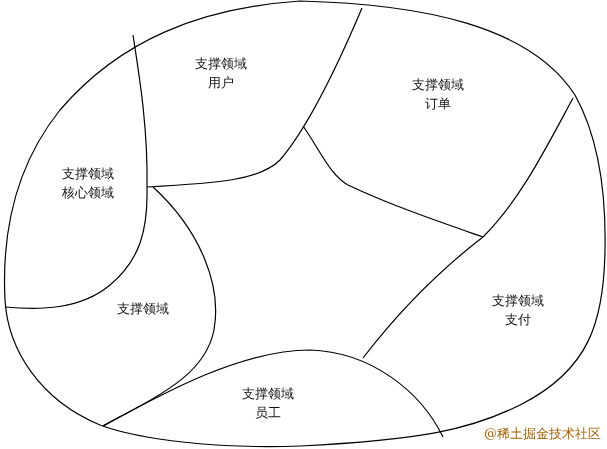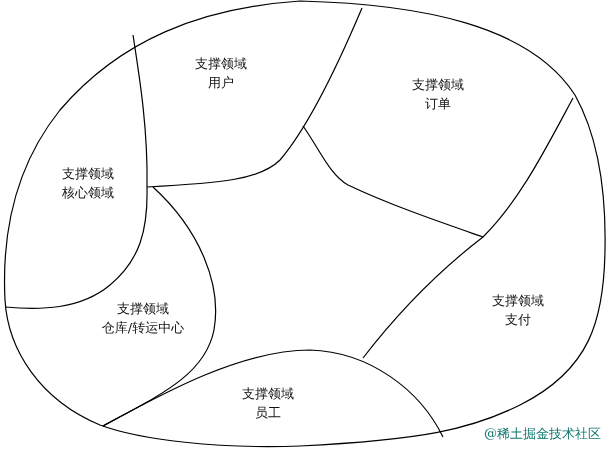--- a/index.html
+++ b/index.html
@@ -16,21 +16,21 @@
       white-space: nowrap;
       transform: translateX(-50%);
     }
     .region-label span { display: block; }
     .watermark {
       position: absolute;
       right: 6px;
       bottom: 6px;
       font-family: "DejaVu Serif", "Liberation Serif", serif;
       font-size: 13px;
-      color: #0f766e;
+      color: #a16207;
       white-space: nowrap;
     }
   </style>
 </head>
 <body>
 
 <div class="canvas">
   <svg width="607" height="449" viewBox="0 0 607 449">
     <g fill="none" stroke="#000" stroke-width="1.2">
 
@@ -71,21 +71,20 @@
   </div>
 
   <div class="region-label" style="left:88px; top:164px;">
     <span>支撑领域</span>
     <span>核心领域</span>
   </div>
 
 
   <div class="region-label" style="left:143px; top:299px;">
     <span>支撑领域</span>
-    <span>仓库/转运中心</span>
   </div>
 
   <div class="region-label" style="left:518px; top:291px;">
     <span>支撑领域</span>
     <span>支付</span>
   </div>
 
   <div class="region-label" style="left:268px; top:384px;">
     <span>支撑领域</span>
     <span>员工</span>

